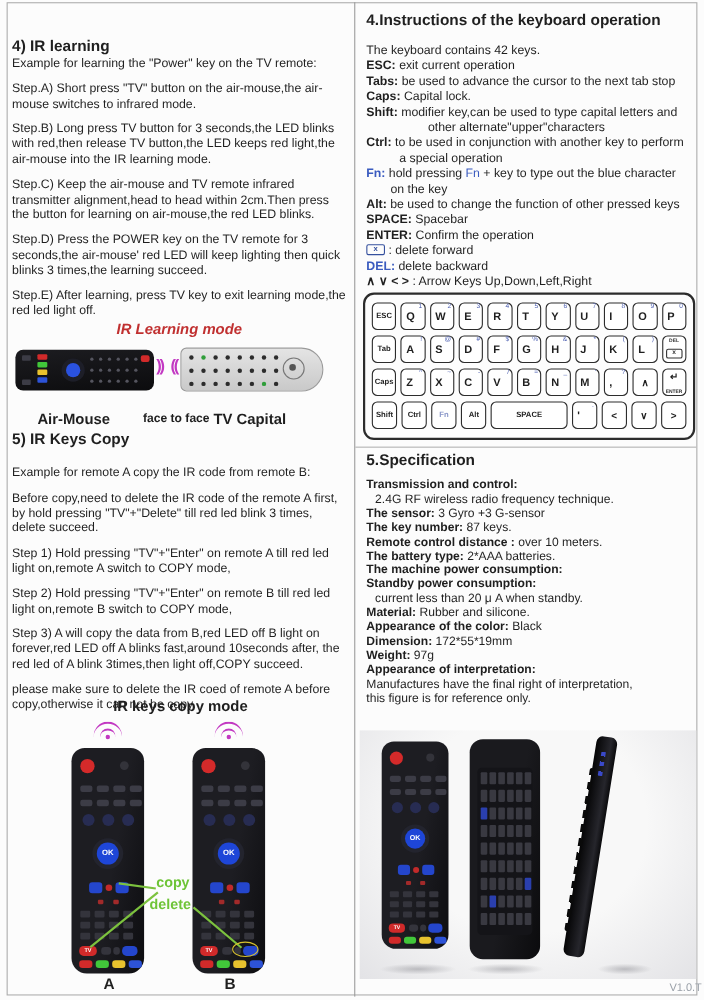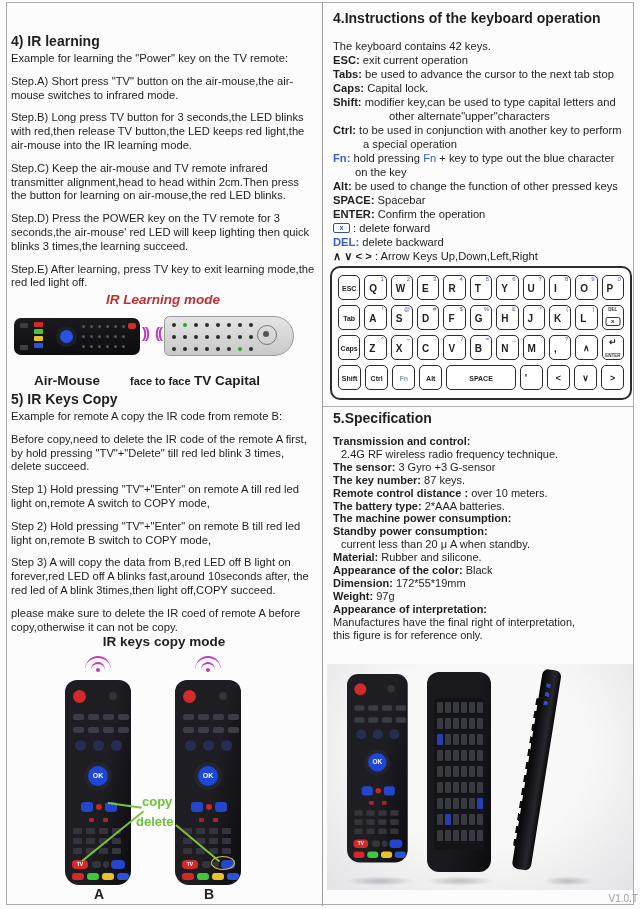--- a/index.html
+++ b/index.html
@@ -6,21 +6,21 @@
   .page{position:relative;width:640px;height:909px;background:#fcfcfc;overflow:hidden;
         font-family:"Liberation Sans",sans-serif;color:#1f1f1f;}
   .frame{position:absolute;left:6px;top:2px;width:628px;height:903px;border:1px solid #adadad;box-sizing:border-box;}
   .vdiv{position:absolute;left:322px;top:2px;bottom:3px;width:1px;background:#9c9c9c;}
   .hdiv{position:absolute;left:323px;top:406px;width:310px;height:1px;background:#b3b3b3;}
 
   .h1{font-weight:bold;font-size:14px;line-height:16px;}
   .para{font-size:11.2px;line-height:13.8px;margin:0 0 9px 0;}
   .col-l{position:absolute;left:11px;width:306px;}
   .ls4{top:33px;} .ls4 .h1{margin-bottom:3px;}
-  .ls5{top:391px;} .ls5 .h1{margin-bottom:3px;}
+  .ls5{top:391px;} .ls5 .h1{margin-bottom:17px;}
 
   .instr{position:absolute;left:333px;top:10px;width:300px;}
   .instr .h1{font-size:14px;margin-bottom:13px;}
   .line{font-size:11.2px;line-height:14px;}
   .line .b{font-weight:bold;}
   .line .blue{color:#3a5bbf;}
   .bsicon{display:inline-block;width:15px;height:8px;border:1.4px solid #35509e;border-radius:2px;position:relative;top:1px;}
   .bsicon i{position:absolute;left:0;right:0;top:-2px;text-align:center;font-style:normal;font-size:7px;font-weight:bold;color:#35509e;line-height:11px;}
 
   

